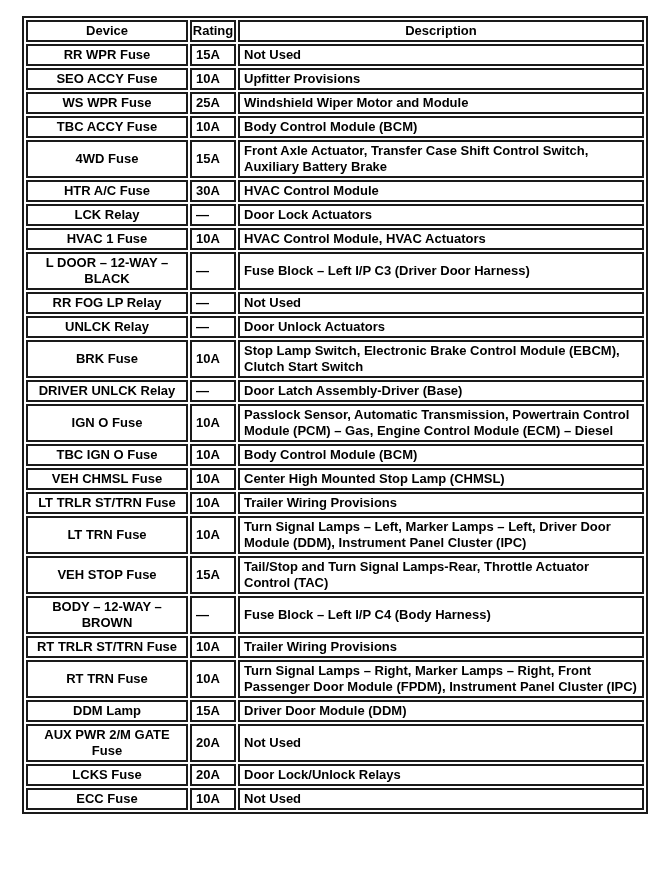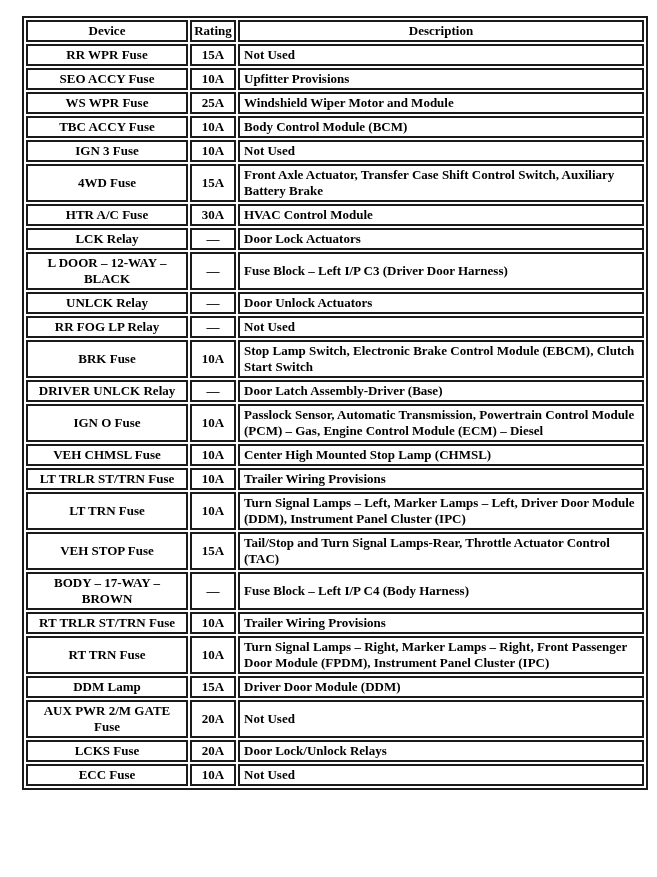--- a/index.html
+++ b/index.html
@@ -10,21 +10,21 @@
   * { margin: 0; padding: 0; }
   html, body {
     background: var(--bg);
   }
   .sheet {
     position: relative;
     width: 657px;
     height: 877px;
     background: var(--bg);
     overflow: hidden;
-    font-family: Liberation Serif, serif;
+    font-family: Liberation Sans, sans-serif;
   }
   table.fuse-table {
     position: absolute;
     left: 22px;
     top: 16px;
     width: 626px;
     table-layout: fixed;
     border-collapse: separate;
     border-spacing: 2px;
     border: 2px solid var(--border);
@@ -38,21 +38,21 @@
     background: var(--bg);
     padding: 1px 4px;
     font-size: 13px;
     line-height: 16px;
     vertical-align: middle;
     overflow: hidden;
   }
   th { text-align: center; }
   th.rating-col-header { padding: 1px 0; white-space: nowrap; margin-left: 25px; }
   td.device-cell { text-align: center; }
-  td.rating-cell { text-align: center; white-space: nowrap; }
+  td.rating-cell { text-align: left; white-space: nowrap; }
   td.description-cell { text-align: left; }
   col.col-device { width: 162px; }
   col.col-rating { width: 46px; }
 </style>
 </head>
 <body>
 
 <div class="sheet">
   <table class="fuse-table">
     <colgroup>
@@ -82,91 +82,96 @@
     <td class="device-cell">WS WPR Fuse</td>
     <td class="rating-cell">25A</td>
     <td class="description-cell">Windshield Wiper Motor and Module</td>
   </tr>
         <tr>
     <td class="device-cell">TBC ACCY Fuse</td>
     <td class="rating-cell">10A</td>
     <td class="description-cell">Body Control Module (BCM)</td>
   </tr>
         <tr>
-    <td class="device-cell">IGN 3 Fuse</td>
-    <td class="rating-cell">10A</td>
-    <td class="description-cell">Not Used</td>
-  </tr>
-        <tr>
     <td class="device-cell">4WD Fuse</td>
     <td class="rating-cell">15A</td>
     <td class="description-cell">Front Axle Actuator, Transfer Case Shift Control Switch, Auxiliary Battery Brake</td>
   </tr>
         <tr>
     <td class="device-cell">HTR A/C Fuse</td>
     <td class="rating-cell">30A</td>
     <td class="description-cell">HVAC Control Module</td>
   </tr>
         <tr>
     <td class="device-cell">LCK Relay</td>
     <td class="rating-cell">—</td>
     <td class="description-cell">Door Lock Actuators</td>
   </tr>
         <tr>
+    <td class="device-cell">HVAC 1 Fuse</td>
+    <td class="rating-cell">10A</td>
+    <td class="description-cell">HVAC Control Module, HVAC Actuators</td>
+  </tr>
+        <tr>
     <td class="device-cell">L DOOR – 12-WAY – BLACK</td>
     <td class="rating-cell">—</td>
     <td class="description-cell">Fuse Block – Left I/P C3 (Driver Door Harness)</td>
   </tr>
         <tr>
+    <td class="device-cell">RR FOG LP Relay</td>
+    <td class="rating-cell">—</td>
+    <td class="description-cell">Not Used</td>
+  </tr>
+        <tr>
     <td class="device-cell">UNLCK Relay</td>
     <td class="rating-cell">—</td>
     <td class="description-cell">Door Unlock Actuators</td>
   </tr>
         <tr>
-    <td class="device-cell">RR FOG LP Relay</td>
-    <td class="rating-cell">—</td>
-    <td class="description-cell">Not Used</td>
-  </tr>
-        <tr>
     <td class="device-cell">BRK Fuse</td>
     <td class="rating-cell">10A</td>
     <td class="description-cell">Stop Lamp Switch, Electronic Brake Control Module (EBCM), Clutch Start Switch</td>
   </tr>
         <tr>
     <td class="device-cell">DRIVER UNLCK Relay</td>
     <td class="rating-cell">—</td>
     <td class="description-cell">Door Latch Assembly-Driver (Base)</td>
   </tr>
         <tr>
     <td class="device-cell">IGN O Fuse</td>
     <td class="rating-cell">10A</td>
     <td class="description-cell">Passlock Sensor, Automatic Transmission, Powertrain Control Module (PCM) – Gas, Engine Control Module (ECM) – Diesel</td>
   </tr>
         <tr>
+    <td class="device-cell">TBC IGN O Fuse</td>
+    <td class="rating-cell">10A</td>
+    <td class="description-cell">Body Control Module (BCM)</td>
+  </tr>
+        <tr>
     <td class="device-cell">VEH CHMSL Fuse</td>
     <td class="rating-cell">10A</td>
     <td class="description-cell">Center High Mounted Stop Lamp (CHMSL)</td>
   </tr>
         <tr>
     <td class="device-cell">LT TRLR ST/TRN Fuse</td>
     <td class="rating-cell">10A</td>
     <td class="description-cell">Trailer Wiring Provisions</td>
   </tr>
         <tr>
     <td class="device-cell">LT TRN Fuse</td>
     <td class="rating-cell">10A</td>
     <td class="description-cell">Turn Signal Lamps – Left, Marker Lamps – Left, Driver Door Module (DDM), Instrument Panel Cluster (IPC)</td>
   </tr>
         <tr>
     <td class="device-cell">VEH STOP Fuse</td>
     <td class="rating-cell">15A</td>
     <td class="description-cell">Tail/Stop and Turn Signal Lamps-Rear, Throttle Actuator Control (TAC)</td>
   </tr>
         <tr>
-    <td class="device-cell">BODY – 17-WAY – BROWN</td>
+    <td class="device-cell">BODY – 12-WAY – BROWN</td>
     <td class="rating-cell">—</td>
     <td class="description-cell">Fuse Block – Left I/P C4 (Body Harness)</td>
   </tr>
         <tr>
     <td class="device-cell">RT TRLR ST/TRN Fuse</td>
     <td class="rating-cell">10A</td>
     <td class="description-cell">Trailer Wiring Provisions</td>
   </tr>
         <tr>
     <td class="device-cell">RT TRN Fuse</td>

